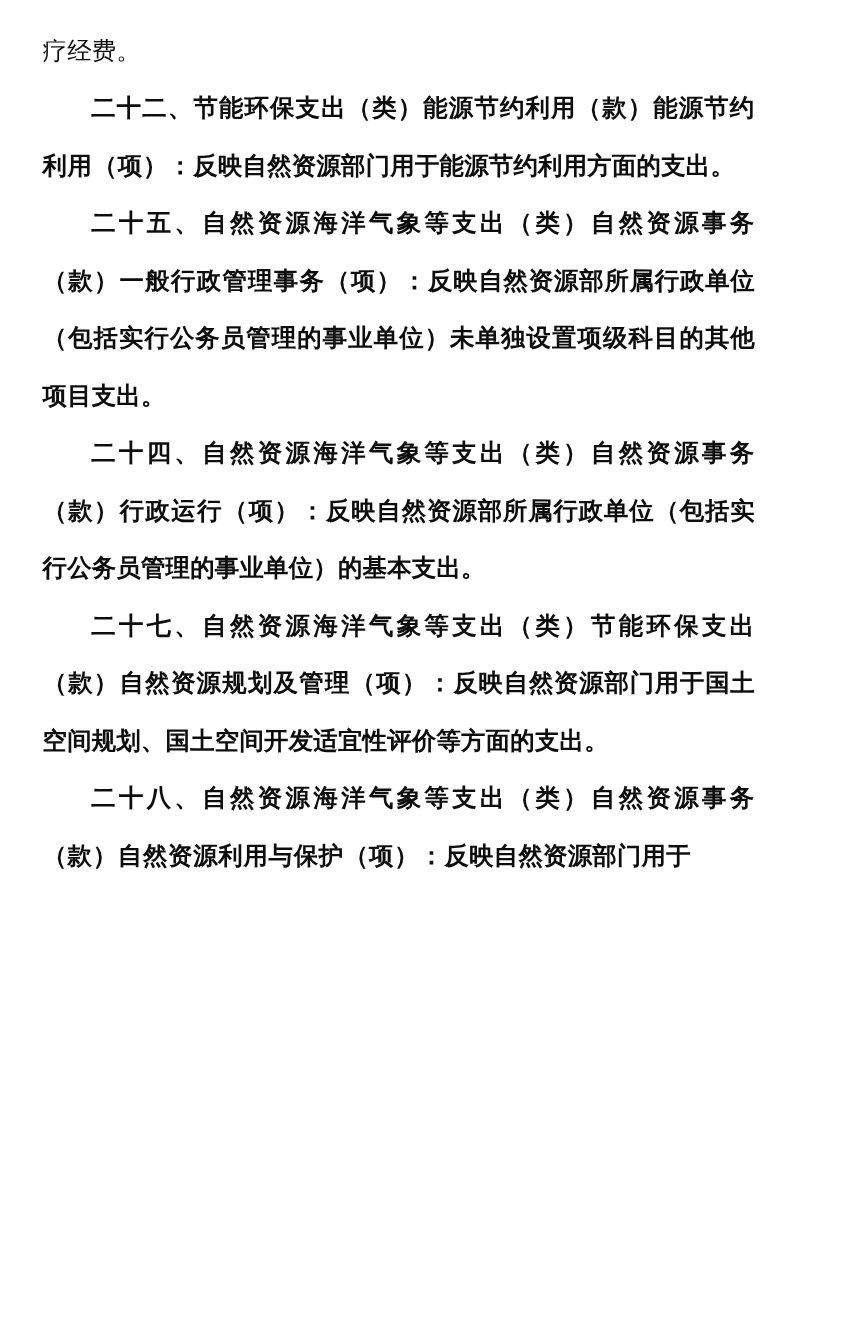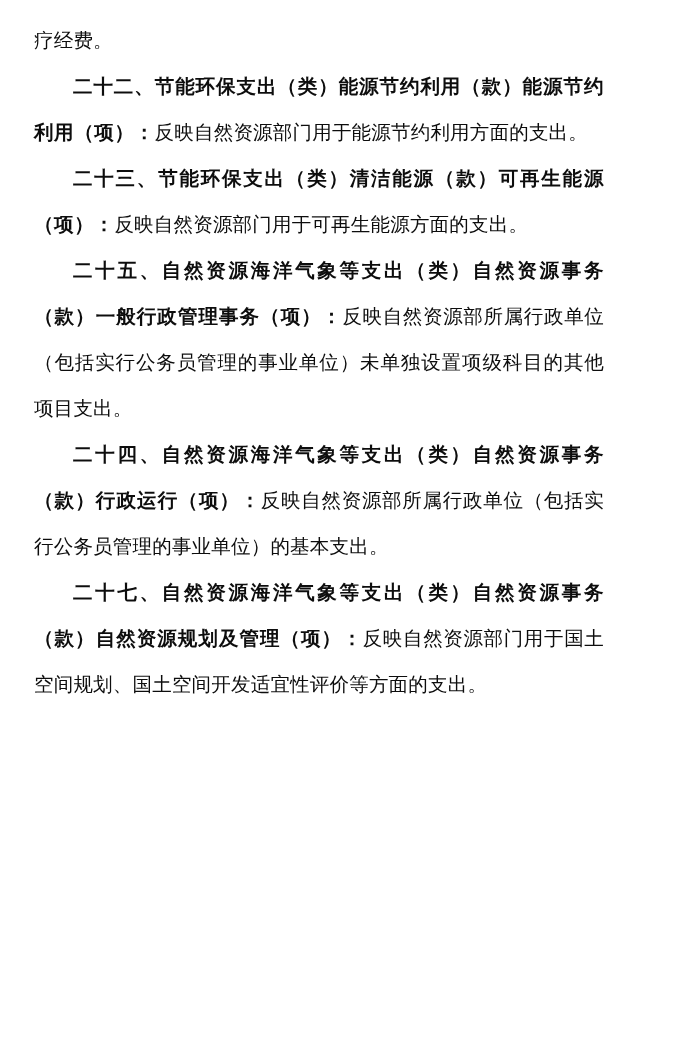--- a/index.html
+++ b/index.html
@@ -34,49 +34,49 @@
   }
   p.cont {
     margin: 0;
     text-indent: 0;
   }
   .lead {
     font-weight: bold;
     letter-spacing: 0.6px;
   }
   .rest {
-    font-weight: normal;
+    font-weight: bold;
   }
 </style>
 </head>
 <body>
 
 <div class="page">
   <div class="doc-body">
 
     <p class="cont">
       <span>疗经费。</span>
     </p>
 
     <p class="para">
       <span class="lead">二十二、节能环保支出（类）能源节约利用（款）能源节约利用（项）：</span><span class="rest">反映自然资源部门用于能源节约利用方面的支出。</span>
     </p>
 
-    <p class="para">
-      <span class="lead">二十三、节能环保支出（类）清洁能源（款）可再生能源（项）：</span><span class="rest">反映自然资源部门用于可再生能源方面的支出。</span>
-    </p>
 
     <p class="para">
       <span class="lead">二十五、自然资源海洋气象等支出（类）自然资源事务（款）一般行政管理事务（项）：</span><span class="rest">反映自然资源部所属行政单位（包括实行公务员管理的事业单位）未单独设置项级科目的其他项目支出。</span>
     </p>
 
     <p class="para">
       <span class="lead">二十四、自然资源海洋气象等支出（类）自然资源事务（款）行政运行（项）：</span><span class="rest">反映自然资源部所属行政单位（包括实行公务员管理的事业单位）的基本支出。</span>
     </p>
 
 
     <p class="para">
-      <span class="lead">二十七、自然资源海洋气象等支出（类）自然资源事务（款）自然资源规划及管理（项）：</span><span class="rest">反映自然资源部门用于国土空间规划、国土空间开发适宜性评价等方面的支出。</span>
+      <span class="lead">二十七、自然资源海洋气象等支出（类）节能环保支出（款）自然资源规划及管理（项）：</span><span class="rest">反映自然资源部门用于国土空间规划、国土空间开发适宜性评价等方面的支出。</span>
     </p>
 
+    <p class="para">
+      <span class="lead">二十八、自然资源海洋气象等支出（类）自然资源事务（款）自然资源利用与保护（项）：</span><span class="rest">反映自然资源部门用于</span>
+    </p>
 
   </div>
 </div>
 
 </body></html>

